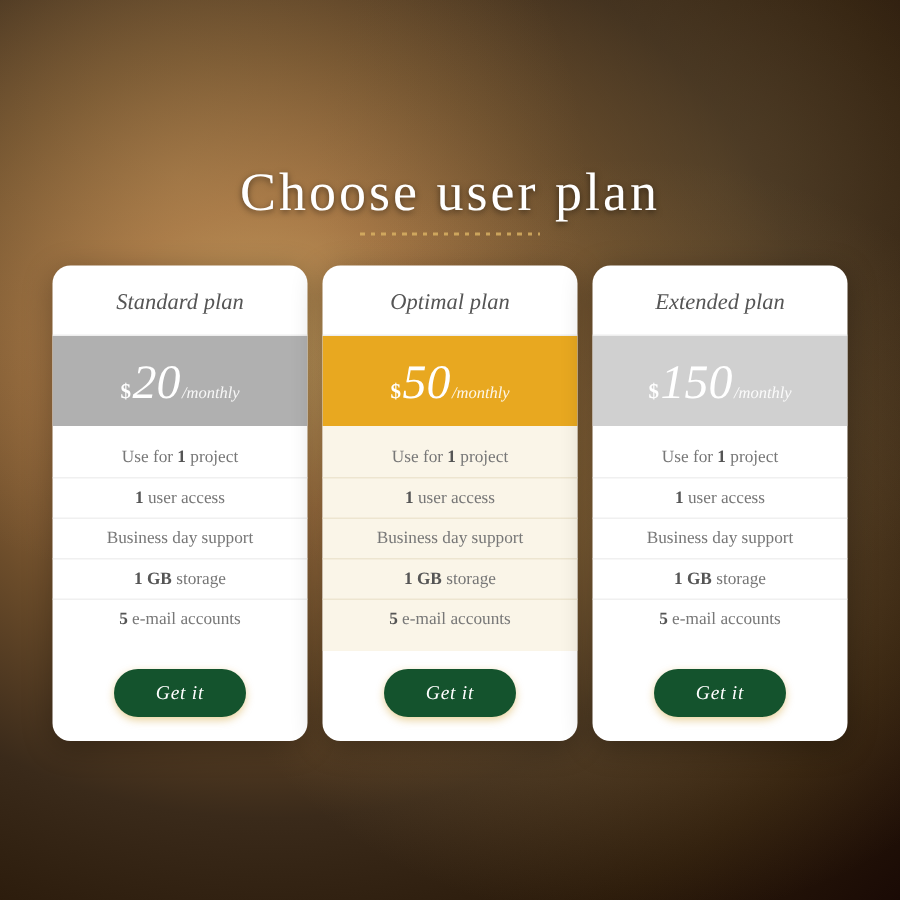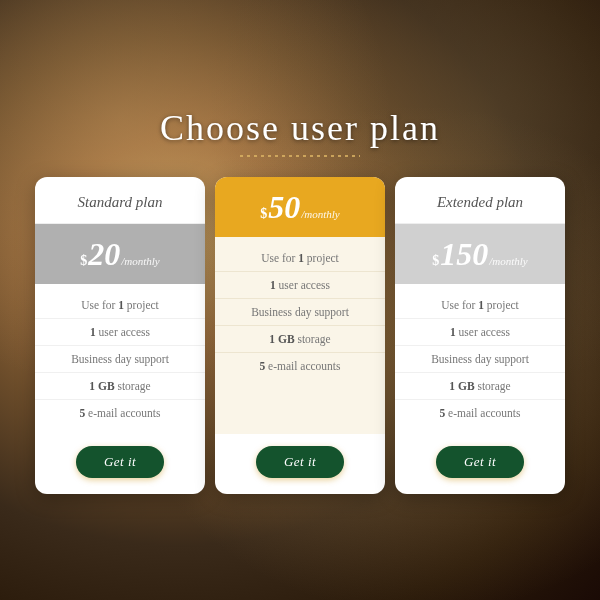--- a/index.html
+++ b/index.html
@@ -120,21 +120,21 @@
       font-size: 14px;
       color: #fff;
       font-weight: bold;
       vertical-align: super;
       line-height: 1;
     }
 
     .price-amount {
       font-size: 32px;
       color: #fff;
-      font-weight: bold;
+      font-weight: normal;
       font-style: italic;
       line-height: 1;
     }
 
     .price-period {
       font-size: 11px;
       color: rgba(255,255,255,0.9);
       font-style: italic;
     }
 
@@ -216,20 +216,23 @@
       <div class="feature-row">Business day support</div>
       <div class="feature-row"><strong>1 GB</strong> storage</div>
       <div class="feature-row"><strong>5</strong> e-mail accounts</div>
     </div>
     <div class="plan-footer">
       <button class="get-it-btn">Get it</button>
     </div>
   </div>
 
   <div class="plan-card optimal">
+    <div class="plan-header">
+      <span class="plan-name">Optimal plan</span>
+    </div>
     <div class="plan-price-section">
       <div class="price-box optimal">
         <span class="price-dollar">$</span>
         <span class="price-amount">50</span>
         <span class="price-period">/monthly</span>
       </div>
     </div>
     <div class="plan-features">
       <div class="feature-row">Use for <strong>1</strong> project</div>
       <div class="feature-row"><strong>1</strong> user access</div>

